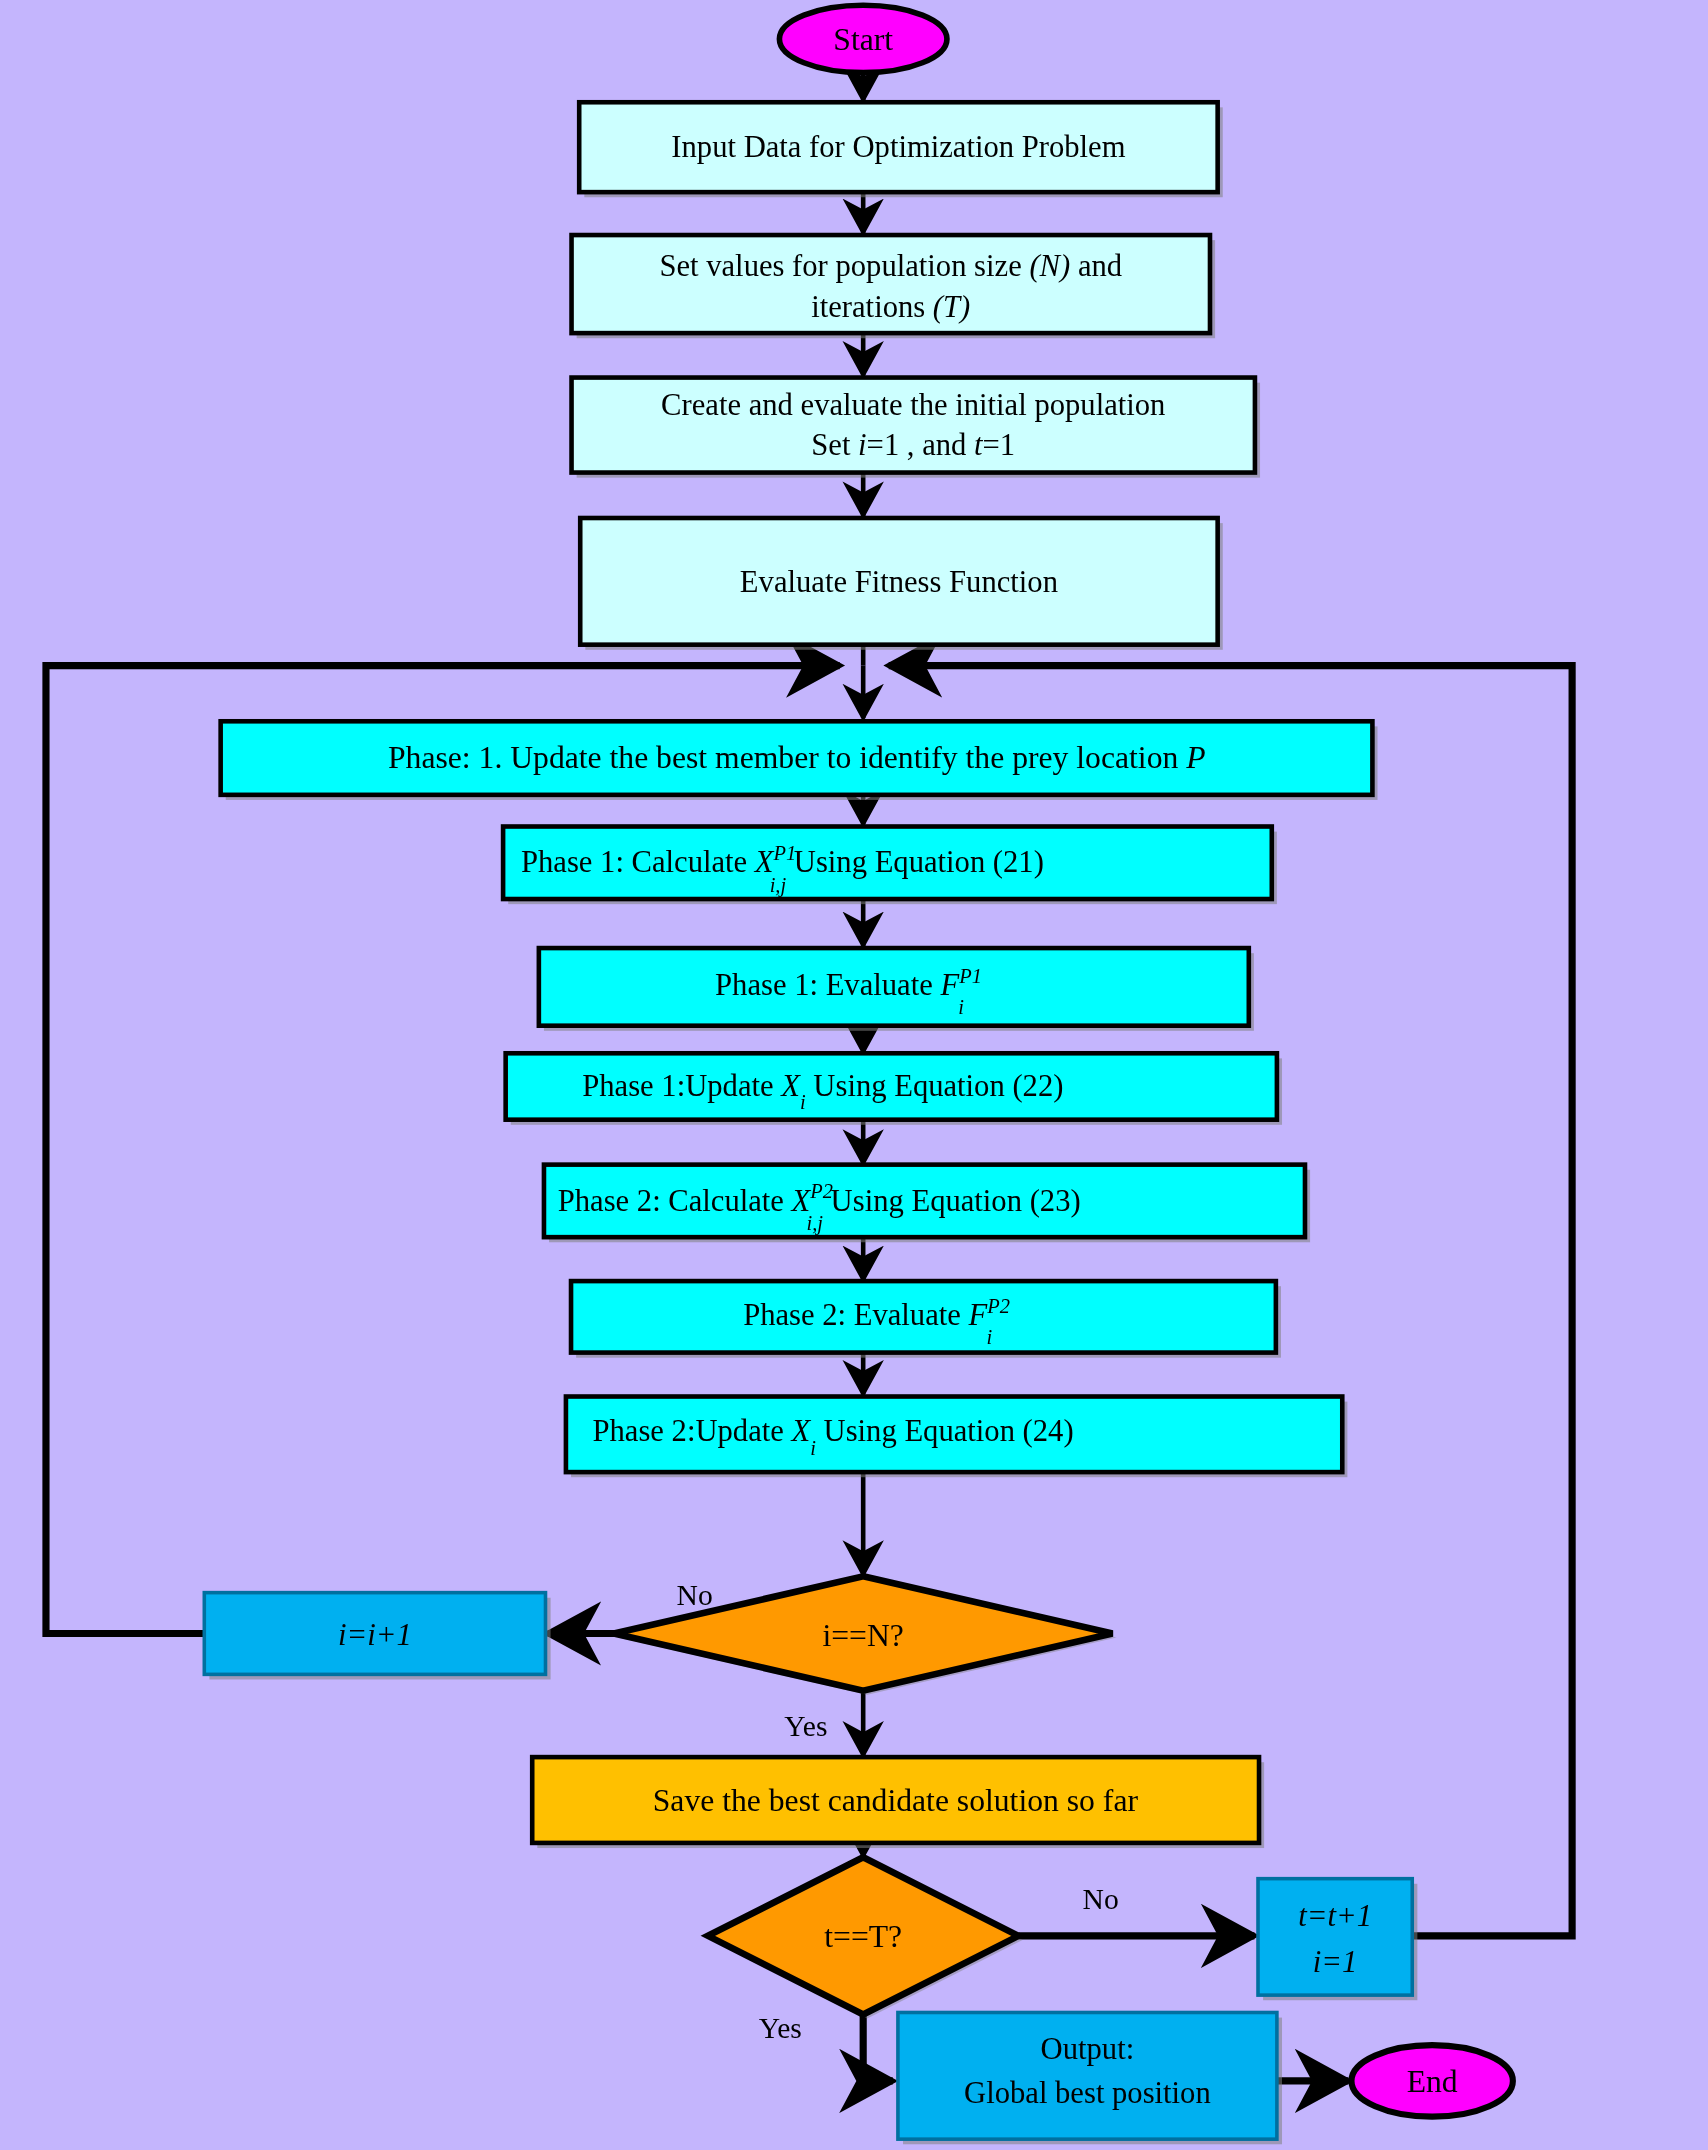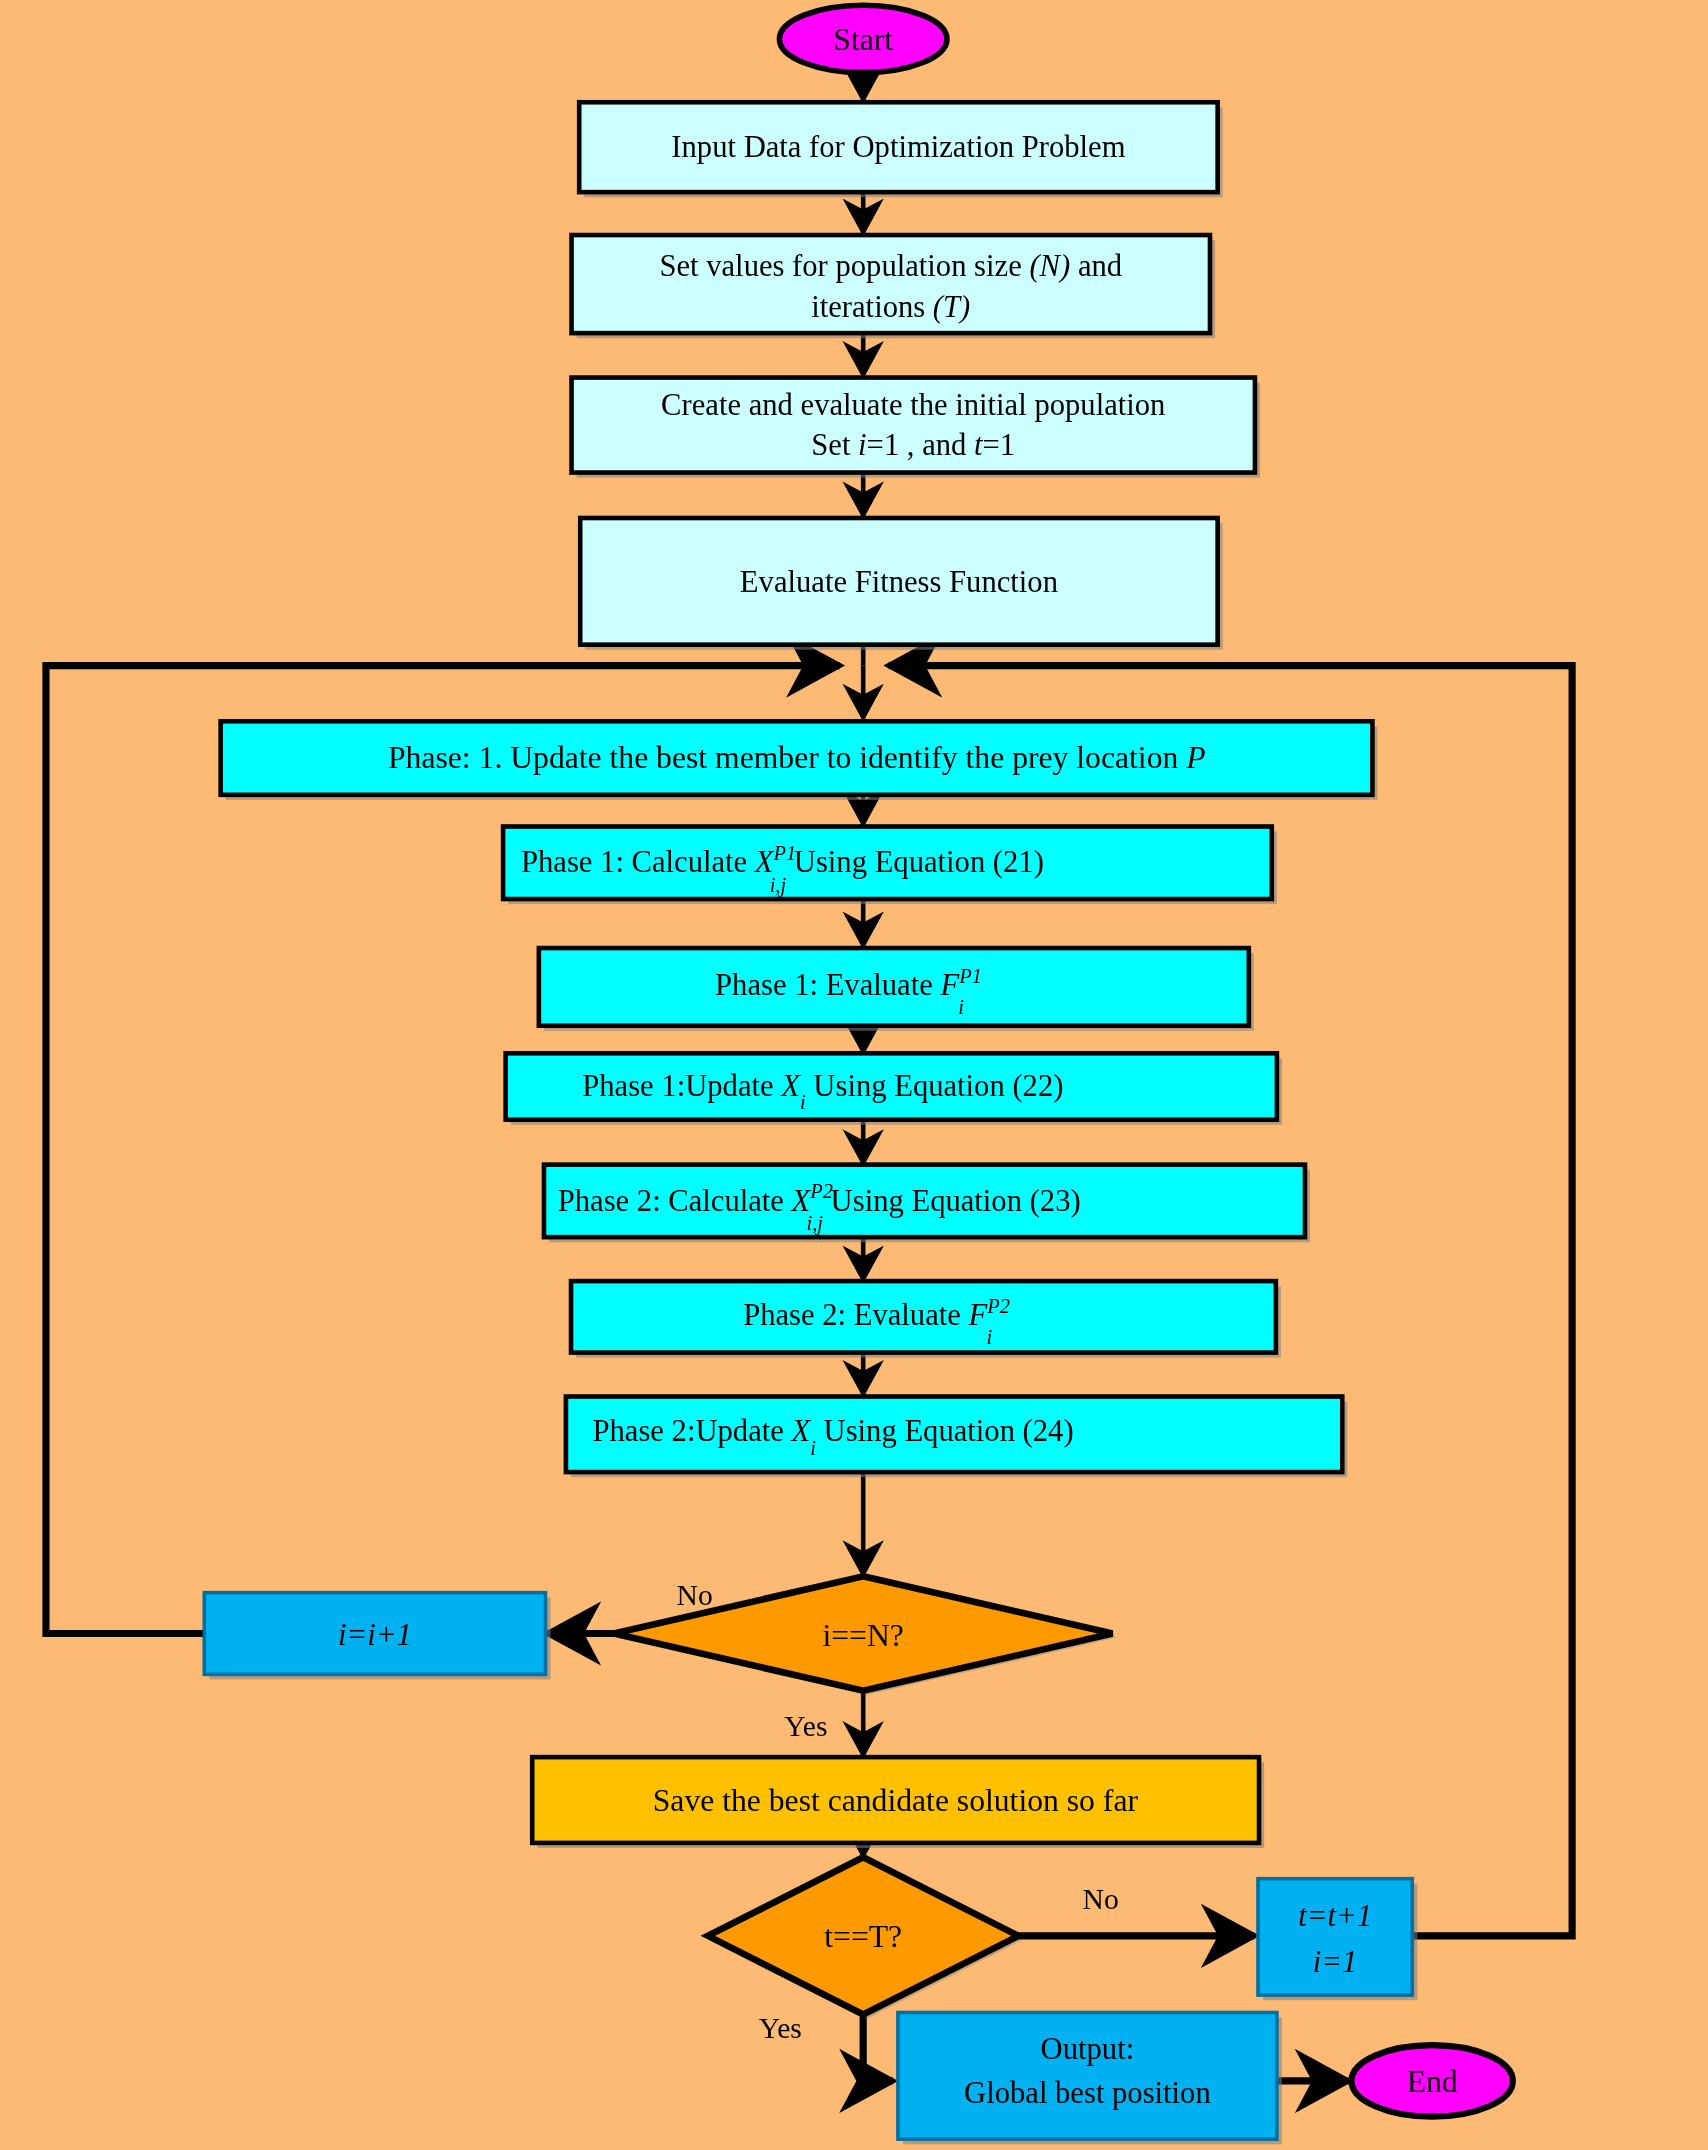--- a/index.html
+++ b/index.html
@@ -4,21 +4,21 @@
 <style>
   html, body {
     margin: 0;
     padding: 0;
     background: #ffffff;
   }
   #chart-root {
     width: 1709px;
     height: 2151px;
     position: relative;
-    background: #fdba74;
+    background: #c4b5fd;
     font-family: "Liberation Serif", "DejaVu Serif", serif;
   }
   svg.flow {
     display: block;
     width: 1709px;
     height: 2151px;
   }
   text {
     font-family: "Liberation Serif", "DejaVu Serif", serif;
     fill: #000000;

